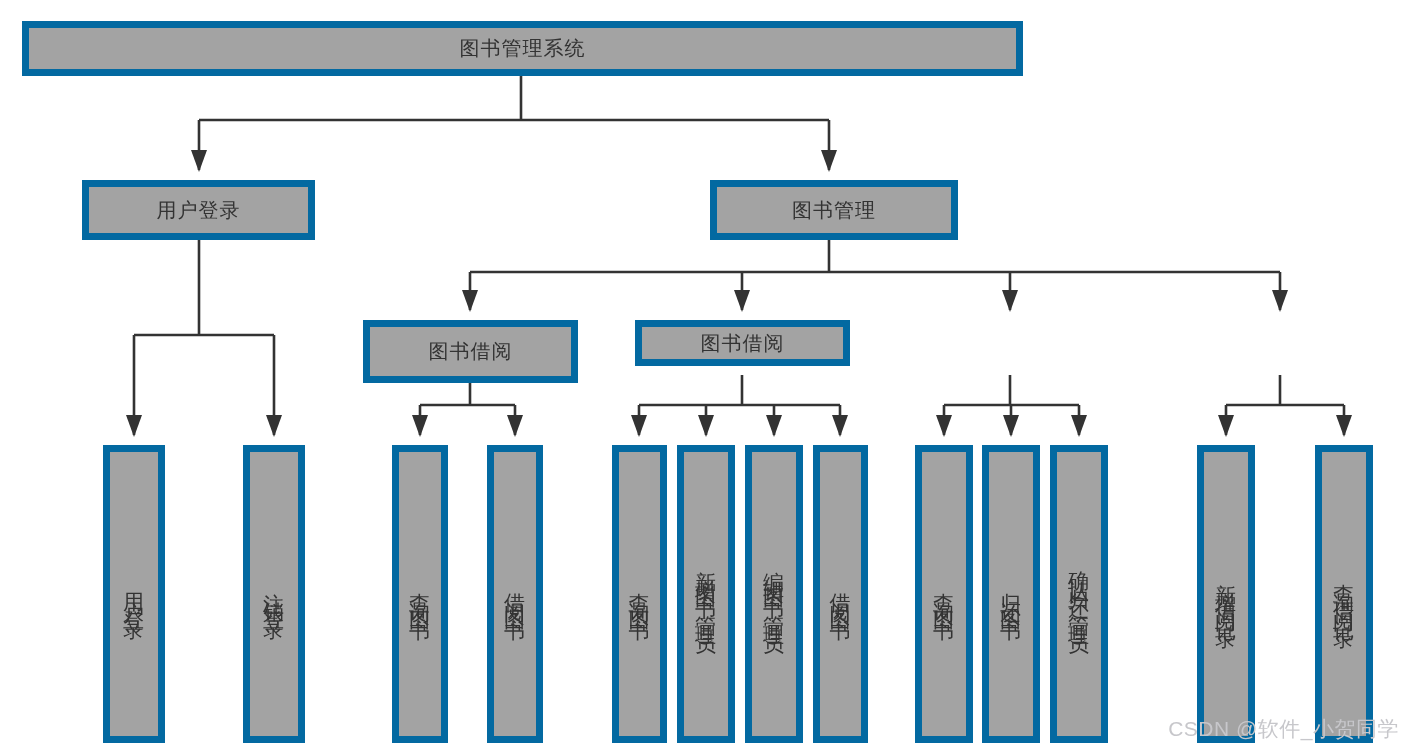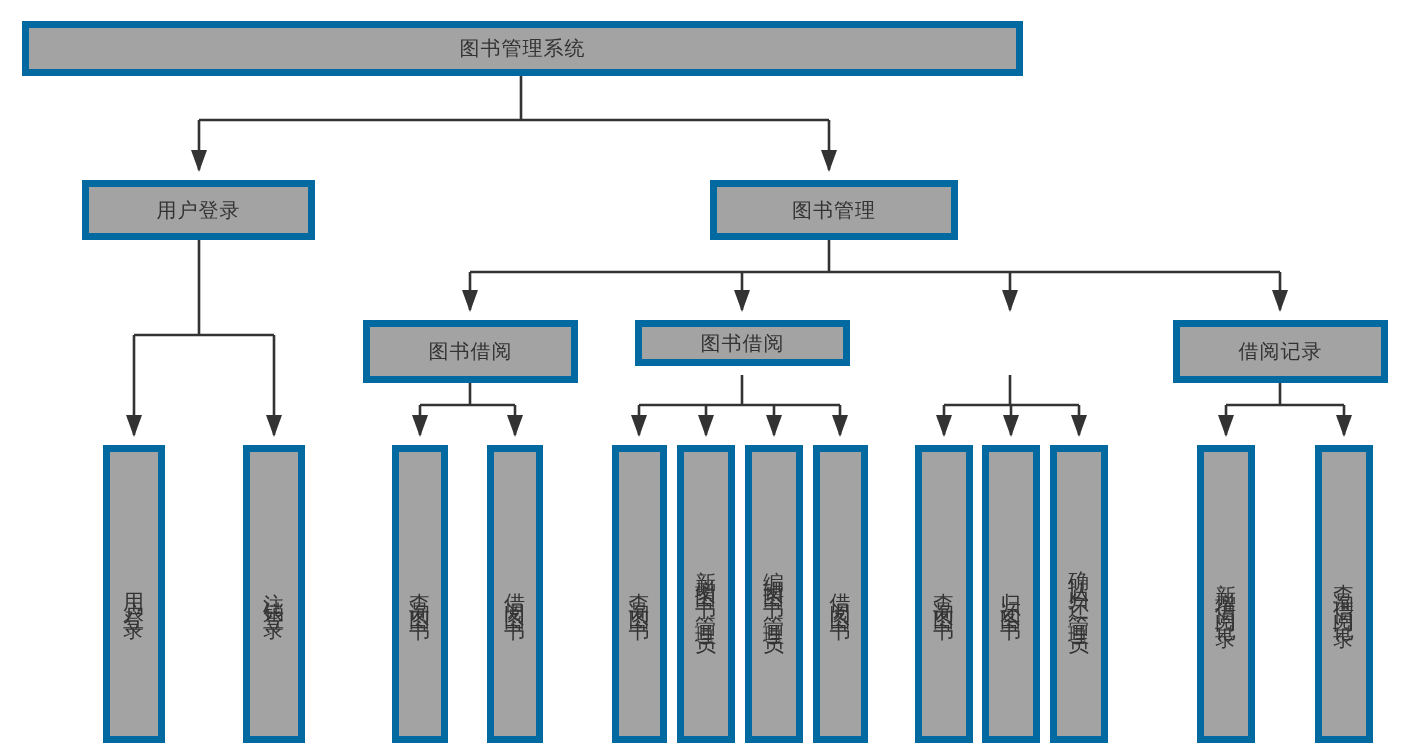--- a/index.html
+++ b/index.html
@@ -71,23 +71,20 @@
   <div class="box" style="left:710px;top:172px;width:248px;height:60px">
     <span>图书管理</span>
   </div>
 
   <div class="box" style="left:363px;top:312px;width:215px;height:63px">
     <span>图书借阅</span>
   </div>
   <div class="box" style="left:635px;top:312px;width:215px;height:46px">
     <span>图书借阅</span>
   </div>
-  <div class="box" style="left:1173px;top:312px;width:215px;height:63px">
-    <span>借阅记录</span>
-  </div>
 
   <div class="box leaf" style="left:103px;top:437px;width:62px;height:298px">
     <span>用户登录</span>
   </div>
   <div class="box leaf" style="left:243px;top:437px;width:62px;height:298px">
     <span>注销登录</span>
   </div>
 
   <div class="box leaf" style="left:392px;top:437px;width:56px;height:298px">
     <span>查询图书</span>
@@ -119,13 +116,14 @@
     <span>确认归还（管理员）</span>
   </div>
 
   <div class="box leaf" style="left:1197px;top:437px;width:58px;height:298px">
     <span>新增借阅记录</span>
   </div>
   <div class="box leaf" style="left:1315px;top:437px;width:58px;height:298px">
     <span>查询借阅记录</span>
   </div>
 
+  <div class="watermark">CSDN @软件_小贺同学</div>
 </div>
 
 </body></html>

